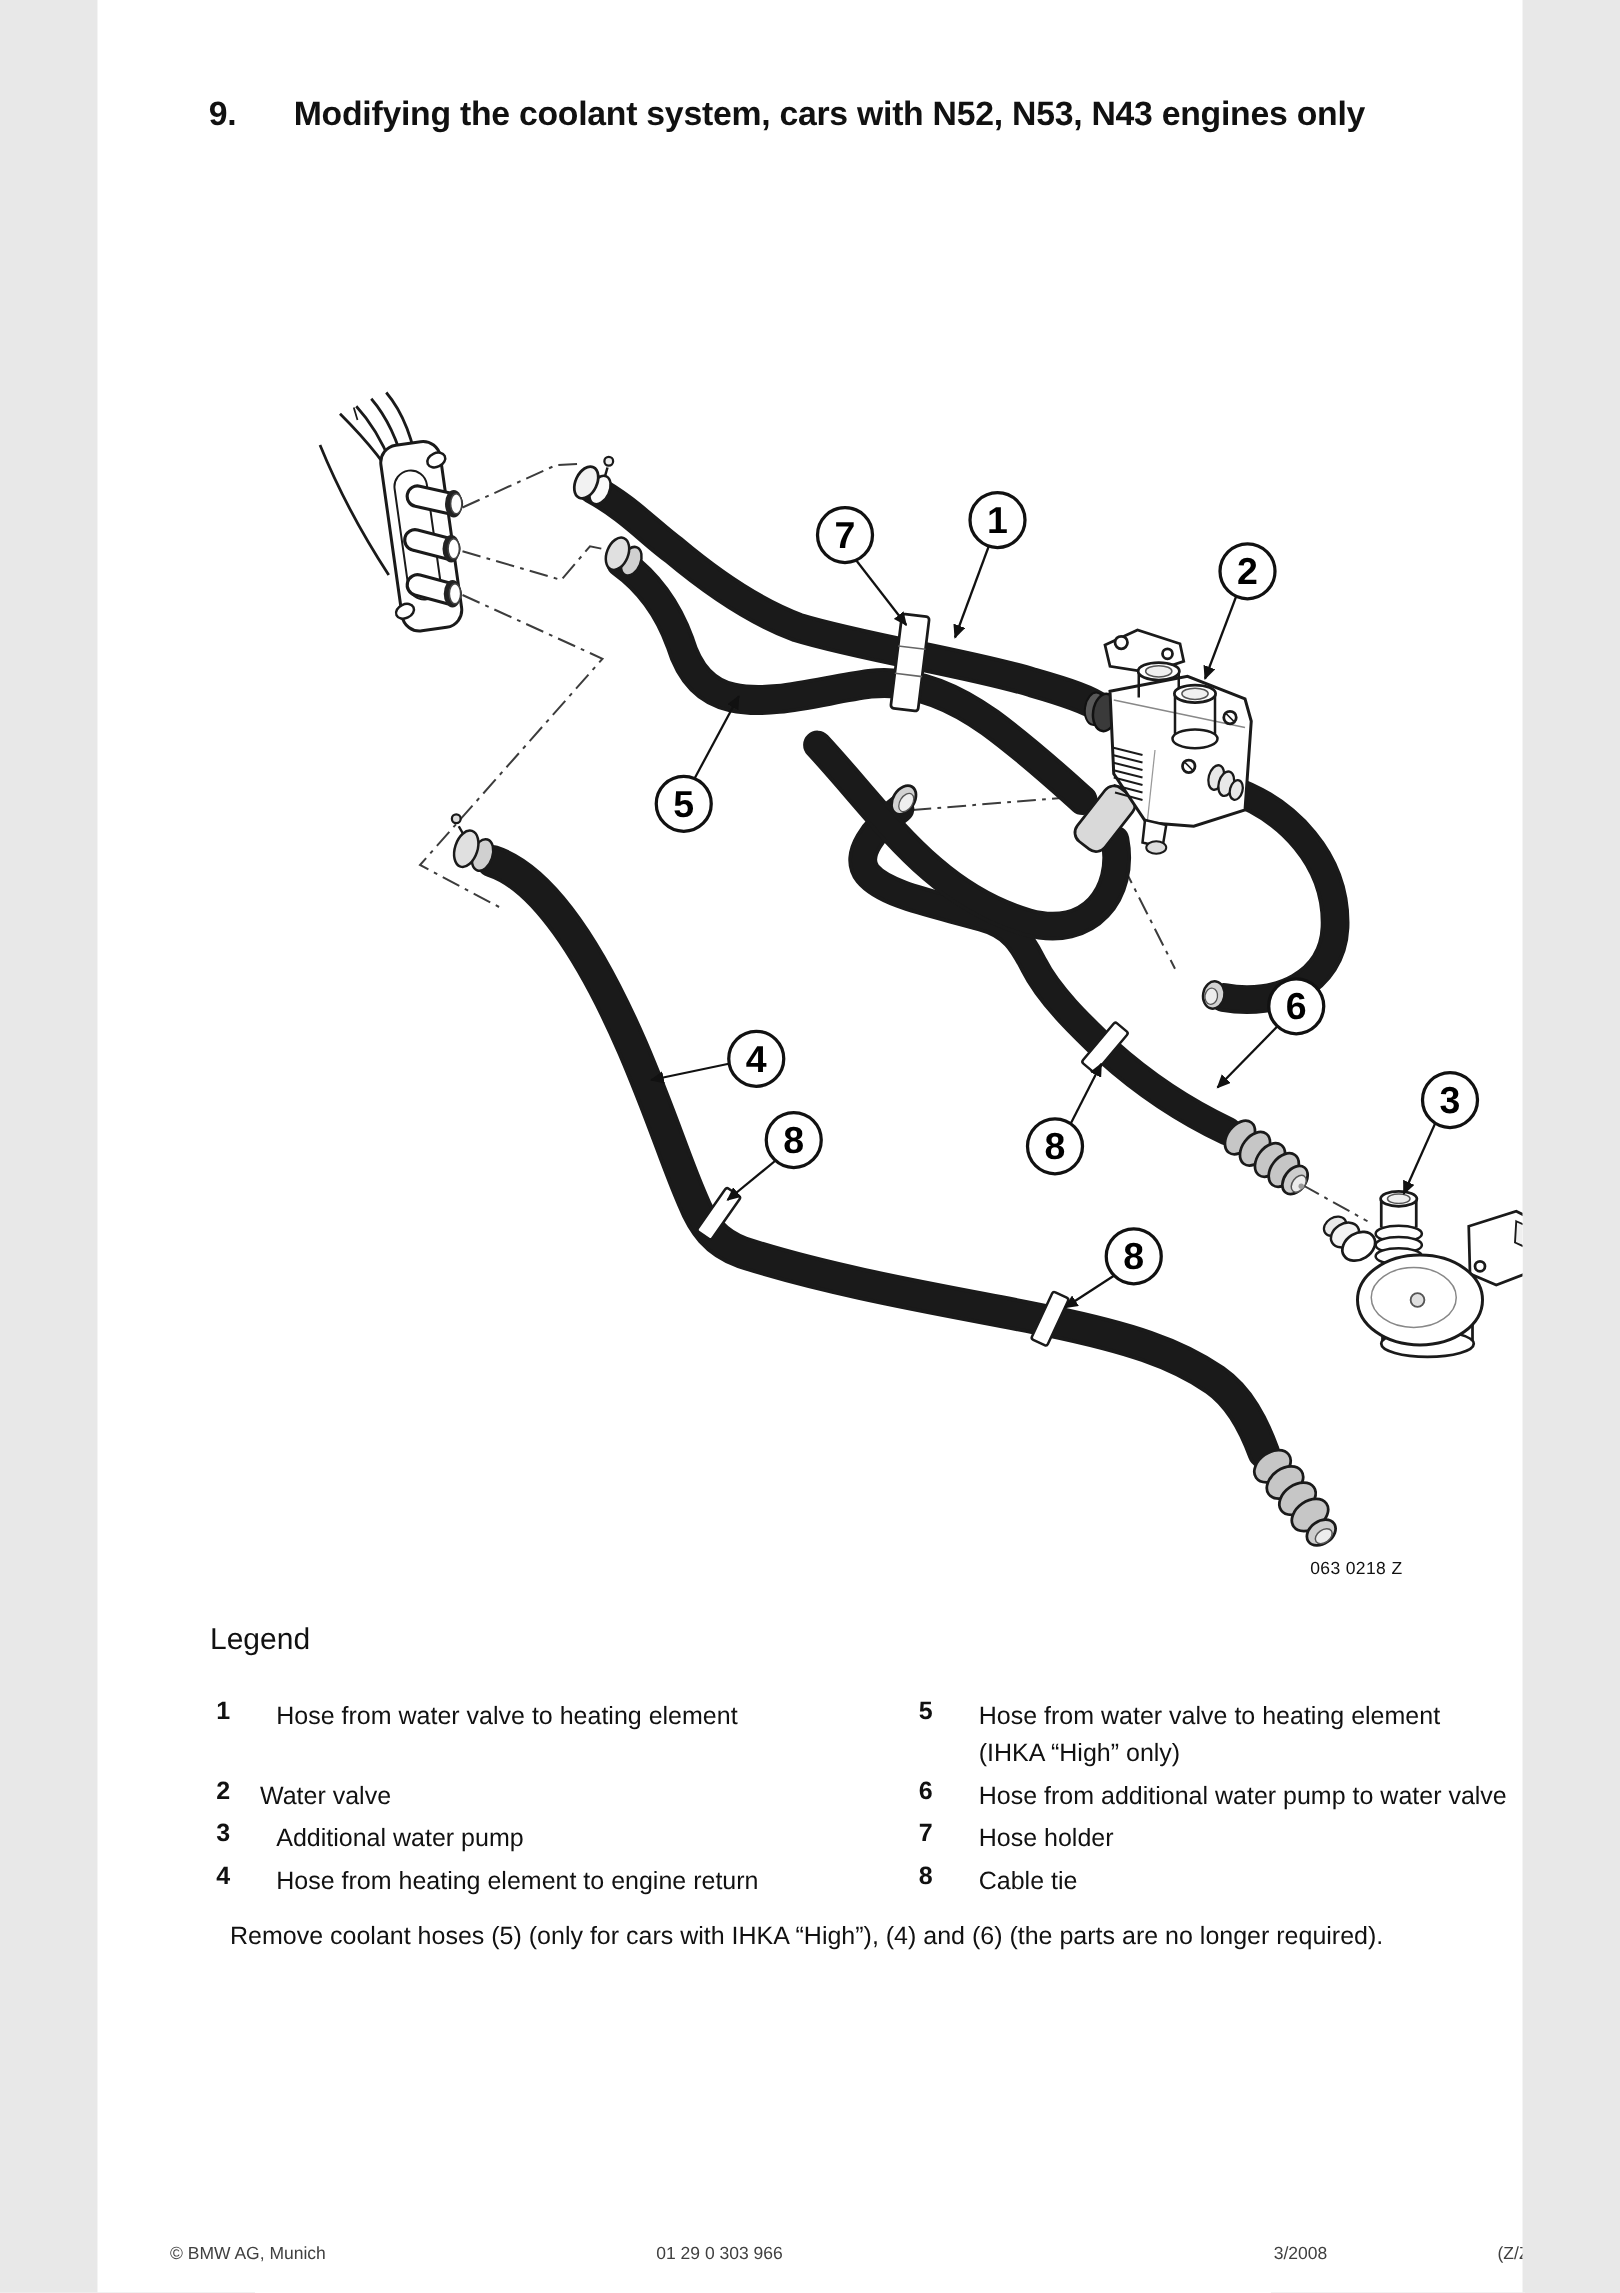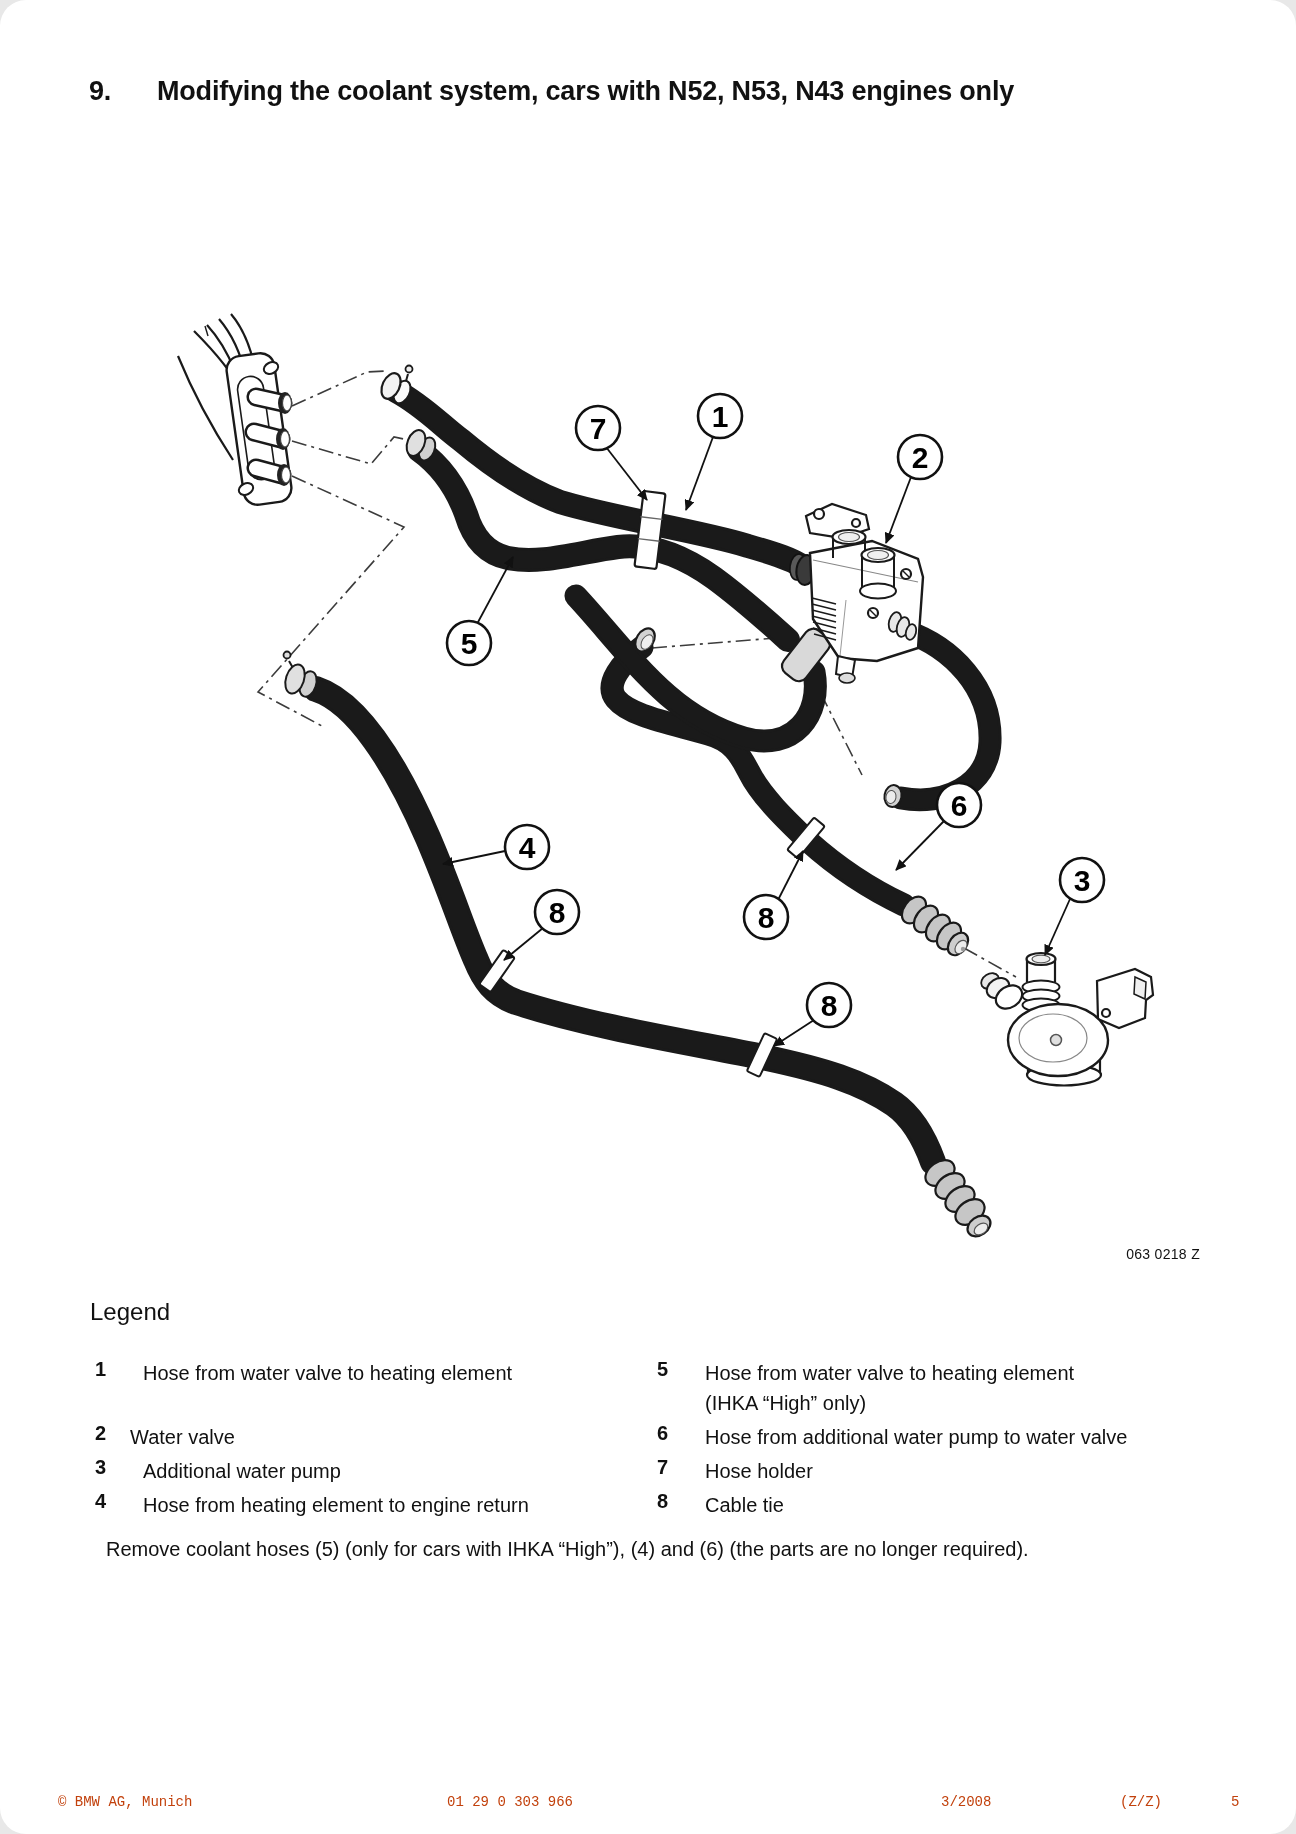--- a/index.html
+++ b/index.html
@@ -1,34 +1,33 @@
 <!DOCTYPE html>
 <html><head>
 <meta charset="utf-8">
 <style>
   html,body{margin:0;padding:0;background:#e8e8e8;}
   #page{
     position:relative;
-    width:1296px;height:1834px;
+    width:1140px;height:1834px;
     background:#ffffff;
     margin:0 auto;
     font-family:"Liberation Sans", sans-serif;
     color:#111;
     overflow:hidden;
-    border-radius:26px;
   }
   .abs{position:absolute;}
   #heading{left:89px;top:76px;font-size:27px;font-weight:bold;letter-spacing:-0.2px;white-space:nowrap;}
   #heading .hnum{display:inline-block;width:68px;}
   #figure-caption{top:1246px;right:96px;font-size:14px;letter-spacing:0.3px;}
   #legend-title{left:90px;top:1298px;font-size:24px;font-weight:normal;}
   .leg-num{position:absolute;font-size:20px;font-weight:bold;}
   .leg-label{position:absolute;font-size:20px;line-height:30px;white-space:nowrap;}
   #note{left:83px;top:1538px;font-size:20px;width:1140px;margin-left:23px;}
-  .foot{position:absolute;top:1794px;font-size:14px;color:#c2410c;white-space:nowrap;font-family:Liberation Mono, monospace;}
+  .foot{position:absolute;top:1794px;font-size:14px;color:#404040;white-space:nowrap;}
   svg text.balloon-num{font-family:"Liberation Sans",sans-serif;font-weight:bold;font-size:30px;}
   .ln{fill:none;stroke:#1a1a1a;stroke-width:2.2;}
   .thin{fill:none;stroke:#1a1a1a;stroke-width:1.4;}
   .dd{fill:none;stroke:#3c3c3c;stroke-width:1.6;stroke-dasharray:15 5 3 5;}
   .hoseU{fill:none;stroke:#1a1a1a;stroke-linecap:round;stroke-linejoin:round;}
   .part{fill:#fff;stroke:#1a1a1a;stroke-width:2.4;}
   .part2{fill:#fff;stroke:#1a1a1a;stroke-width:2.2;}
   .ldr{stroke:#111;stroke-width:1.8;fill:none;marker-end:url(#arw);}
   .balloon circle{fill:#fff;stroke:#111;stroke-width:2.6;}
 </style>

